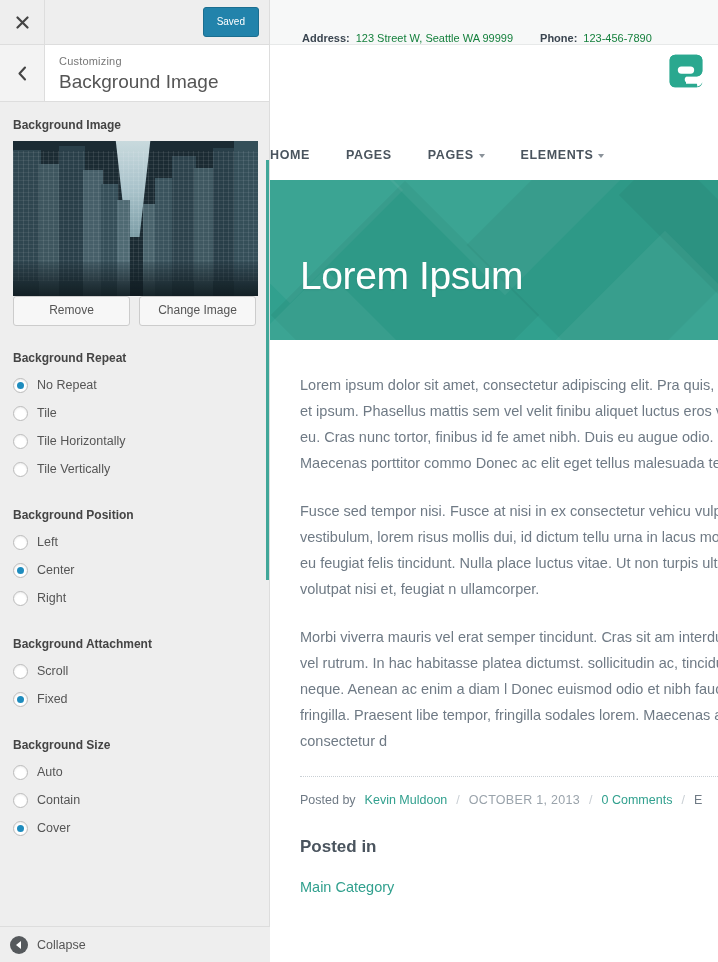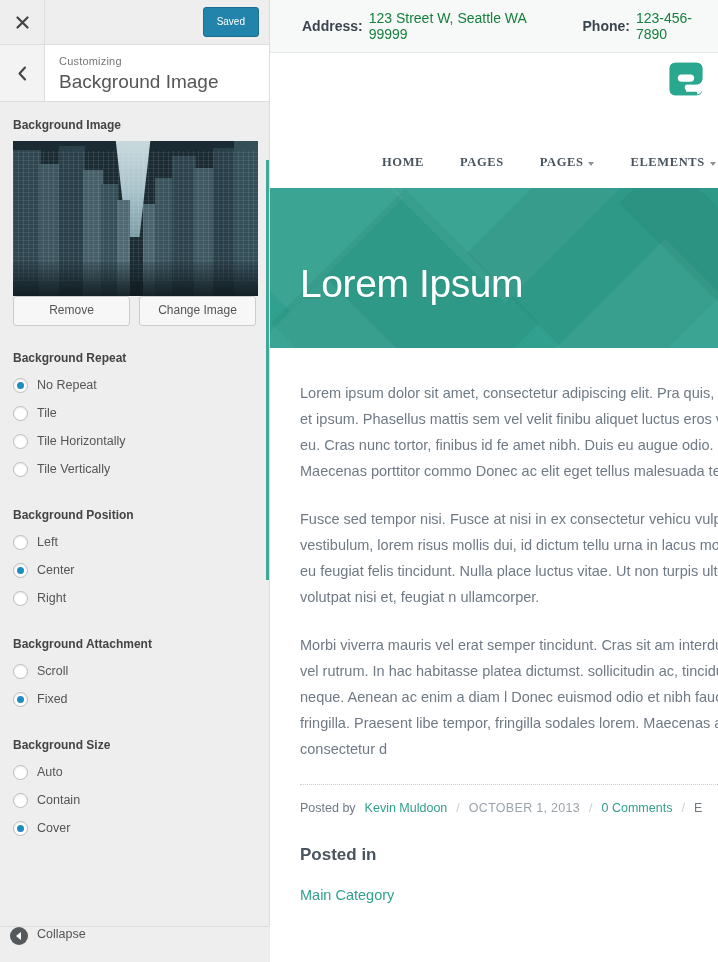--- a/index.html
+++ b/index.html
@@ -154,21 +154,21 @@
     content:""; position:absolute;
     left: 3px; top: 3px; width: 7px; height: 7px;
     border-radius: 50%; background: #1e8cbe;
   }
   .radio-label { font-size: 12.5px; color: #555; }
 
   .collapse-bar {
     position: absolute; left: 0; bottom: 0;
     width: 270px; height: 36px;
     background: #eeeeee;
-    display: flex; 
+    display: flex; align-items: center;
     padding-left: 10px;
     border-top: 1px solid #ddd;
     cursor: pointer;
   }
   .collapse-circle {
     width: 18px; height: 18px; border-radius: 50%;
     background: #55595c; margin-right: 9px;
     display:flex; align-items:center; justify-content:center;
   }
   .collapse-tri {
@@ -185,43 +185,41 @@
     width: 3px; height: 420px; background: #2e9e8f;
     opacity:.9;
   }
 
   
   .preview {
     flex: 1; height: 962px; background: #fff;
     position: relative; overflow: hidden;
   }
   .topbar-info {
-    height: 53px; background: #f7f8f8;
+    height: 45px; background: #f7f8f8;
     border-bottom: 1px solid #e7e9e9;
-    display: flex; align-items: center;
+    display: flex; align-items: flex-end;
     padding-left: 32px;
-    font-size: 14px;
+    font-size: 11px;
   }
   .info-key { color: #3a4550; font-weight: bold; margin-right: 6px; }
   .info-val { color: #15803d; }
   .info-gap { width: 27px; }
 
   .site-head {
     height: 135px; background: #fff; position: relative;
   }
   .logo {
     position: absolute; right: 12px; top: 6px;
     width: 40px; height: 40px;
   }
   .nav {
     position: absolute; left: 0; bottom: 18px; width: 100%;
     display: flex; align-items: center;
-    padding-left: 112px;
     gap: 36px;
-    font-family: Liberation Serif, serif;
   }
   .nav-item {
     font-size: 12.5px; color: #4a545e; letter-spacing: .6px;
     font-weight: bold;
     display: flex; align-items: center; gap: 5px;
     cursor: pointer;
     white-space: nowrap;
   }
   .caret {
     display:inline-block;

